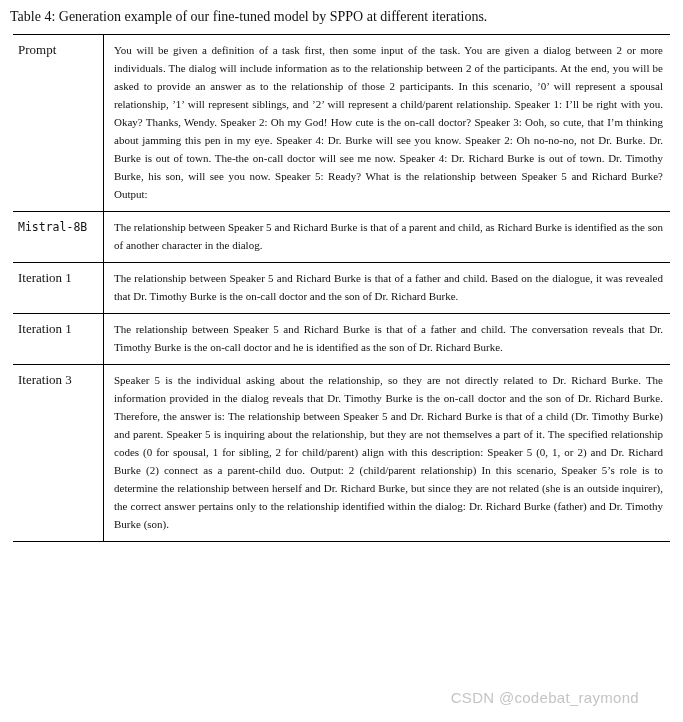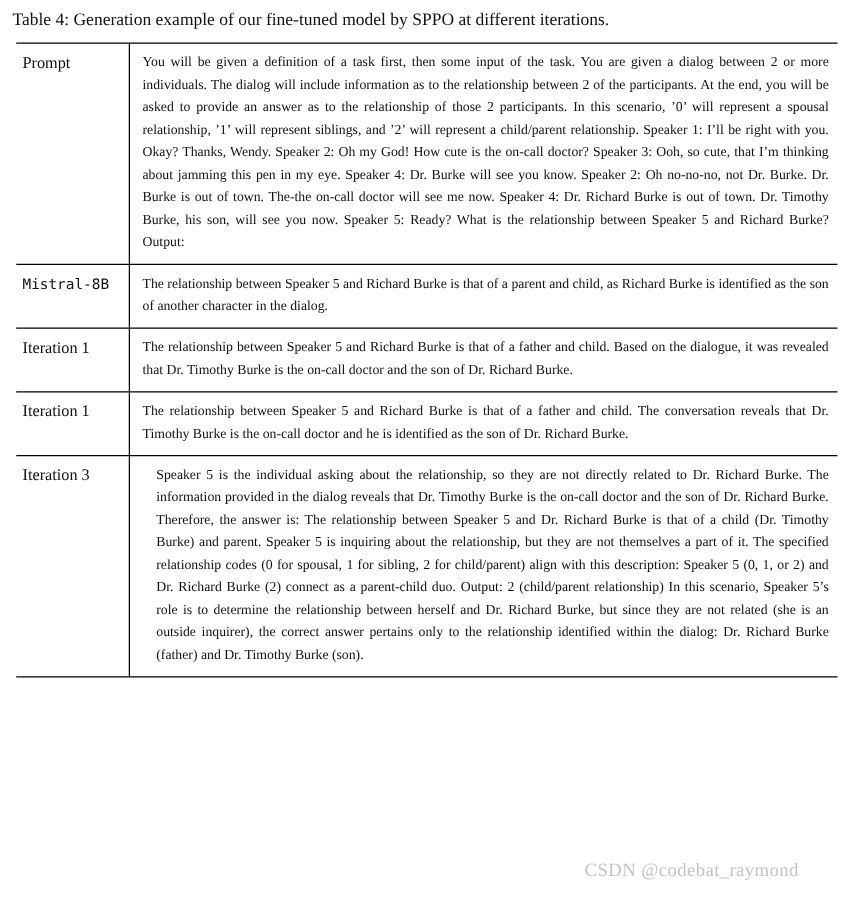--- a/index.html
+++ b/index.html
@@ -24,21 +24,20 @@
     border-top: 1.5px solid #000;
     border-bottom: 1.5px solid #000;
   }
   .row {
     display: flex;
     align-items: stretch;
     border-bottom: 1px solid #000;
   }
   .row:last-child {
     border-bottom: none;
-    gap: 11px;
   }
   .label-cell {
     flex: 0 0 91px;
     width: 91px;
     box-sizing: border-box;
     border-right: 1px solid #000;
     padding: 7px 2px 6px 5px;
     font-size: 13px;
   }
   .label-cell.mono {
@@ -51,21 +50,21 @@
     box-sizing: border-box;
     padding: 6px 7px 8px 10px;
     font-size: 11px;
     line-height: 18px;
     text-align: justify;
   }
   .watermark {
     position: absolute;
     right: 44px;
     bottom: 16px;
-    font-family: Liberation Serif, serif;
+    font-family: Liberation Sans, sans-serif;
     font-size: 15px;
     color: #c4c4c4;
     letter-spacing: 0.3px;
     pointer-events: none;
   }
 </style>
 </head>
 <body>
 
 <div class="caption">Table 4: Generation example of our fine-tuned model by SPPO at different iterations.</div>

